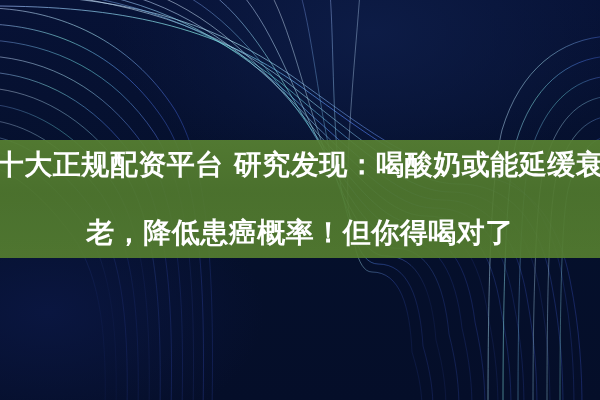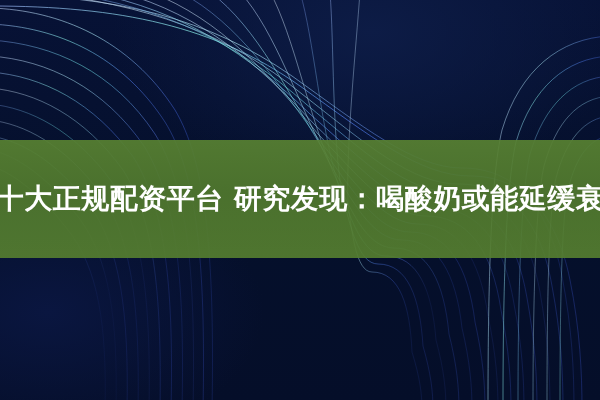--- a/index.html
+++ b/index.html
@@ -147,15 +147,16 @@
       </g>
     </svg>
   </div>
 
   <div id="green-band">
     <div id="band-tint"></div>
   </div>
 
   <div id="headline">
     <div class="headline-line">十大正规配资平台 研究发现：喝酸奶或能延缓衰</div>
+    <div class="headline-line">老，降低患癌概率！但你得喝对了</div>
   </div>
 
 </div>
 
 </body></html>

